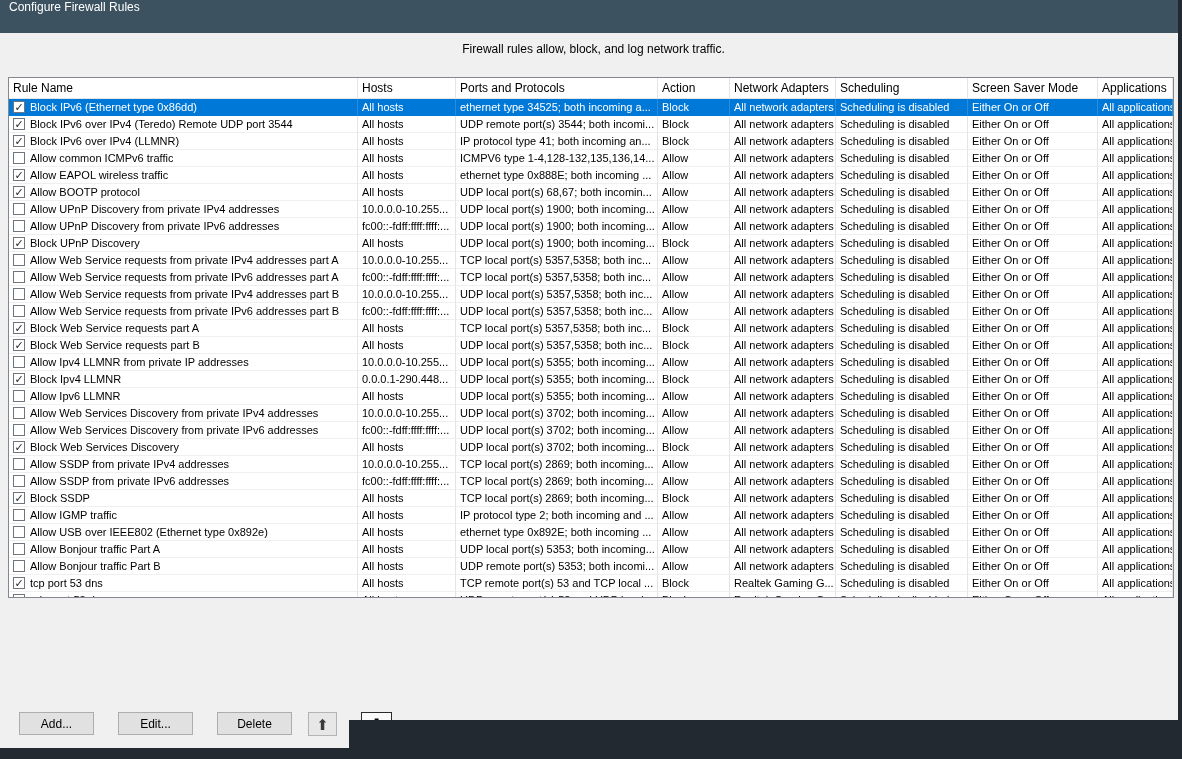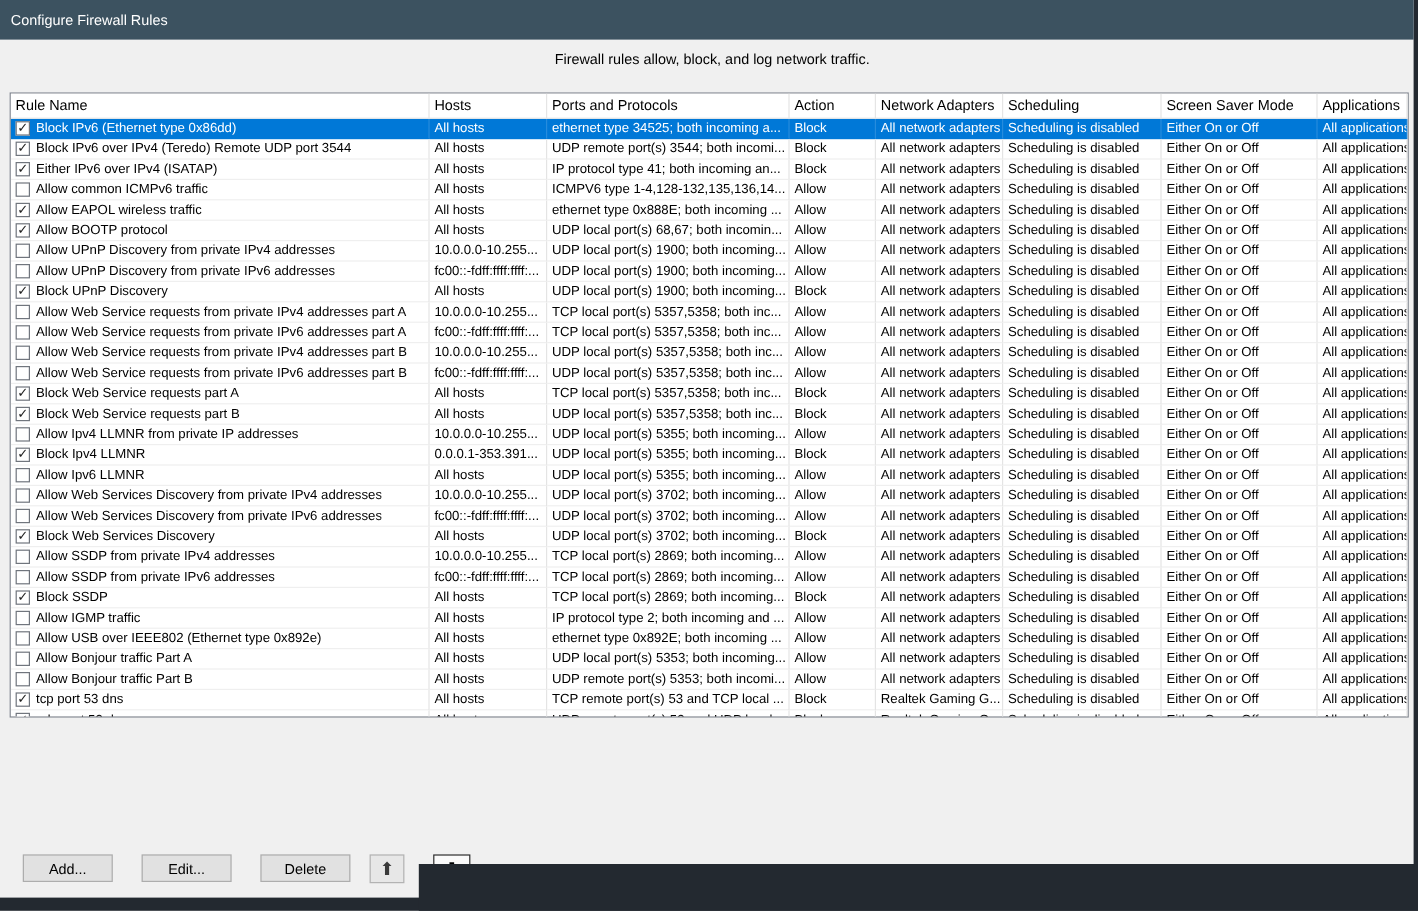--- a/index.html
+++ b/index.html
@@ -9,21 +9,21 @@
     font-family: "Liberation Sans", "DejaVu Sans", sans-serif;
     font-size: 12px;
     color: #000;
   }
   .dialog {
     position: absolute; left: 0; top: 0; width: 1178px; height: 748px;
     background: var(--dialog-bg, #f0f0f0);
   }
   .titlebar {
     height: 33px; background: var(--titlebar-bg, #3c5260);
-    color: #fff; display: flex; align-items: center; padding-left: 9px;
+    color: #fff; display: flex; align-items: flex-start; padding-left: 9px;
     font-size: 12px;
   }
   .subtitle { margin: 9px 0 0 9px; color: #000; text-align: center; }
   .table {
     position: absolute; left: 8px; top: 77px; width: 1166px; height: 521px;
     background: #fff; border: 1px solid #828790; overflow: hidden;
   }
   .hrow, .trow {
     display: grid;
     grid-template-columns: 349px 98px 202px 72px 106px 132px 130px 1fr;
@@ -120,21 +120,21 @@
           <div class="cell">UDP remote port(s) 3544; both incomi...</div>
           <div class="cell">Block</div>
           <div class="cell">All network adapters</div>
           <div class="cell">Scheduling is disabled</div>
           <div class="cell">Either On or Off</div>
           <div class="cell">All applications</div>
         </div>
         <div class="trow">
           <div class="cell name">
             <span class="checkbox checked"></span>
-            <span class="cell-text">Either IPv6 over IPv4 (ISATAP)</span>
+            <span class="cell-text">Block IPv6 over IPv4 (LLMNR)</span>
           </div>
           <div class="cell">All hosts</div>
           <div class="cell">IP protocol type 41; both incoming an...</div>
           <div class="cell">Block</div>
           <div class="cell">All network adapters</div>
           <div class="cell">Scheduling is disabled</div>
           <div class="cell">Either On or Off</div>
           <div class="cell">All applications</div>
         </div>
         <div class="trow">
@@ -304,21 +304,21 @@
           <div class="cell">All network adapters</div>
           <div class="cell">Scheduling is disabled</div>
           <div class="cell">Either On or Off</div>
           <div class="cell">All applications</div>
         </div>
         <div class="trow">
           <div class="cell name">
             <span class="checkbox checked"></span>
             <span class="cell-text">Block Ipv4 LLMNR</span>
           </div>
-          <div class="cell">0.0.0.1-353.391...</div>
+          <div class="cell">0.0.0.1-290.448...</div>
           <div class="cell">UDP local port(s) 5355; both incoming...</div>
           <div class="cell">Block</div>
           <div class="cell">All network adapters</div>
           <div class="cell">Scheduling is disabled</div>
           <div class="cell">Either On or Off</div>
           <div class="cell">All applications</div>
         </div>
         <div class="trow">
           <div class="cell name">
             <span class="checkbox"></span>

